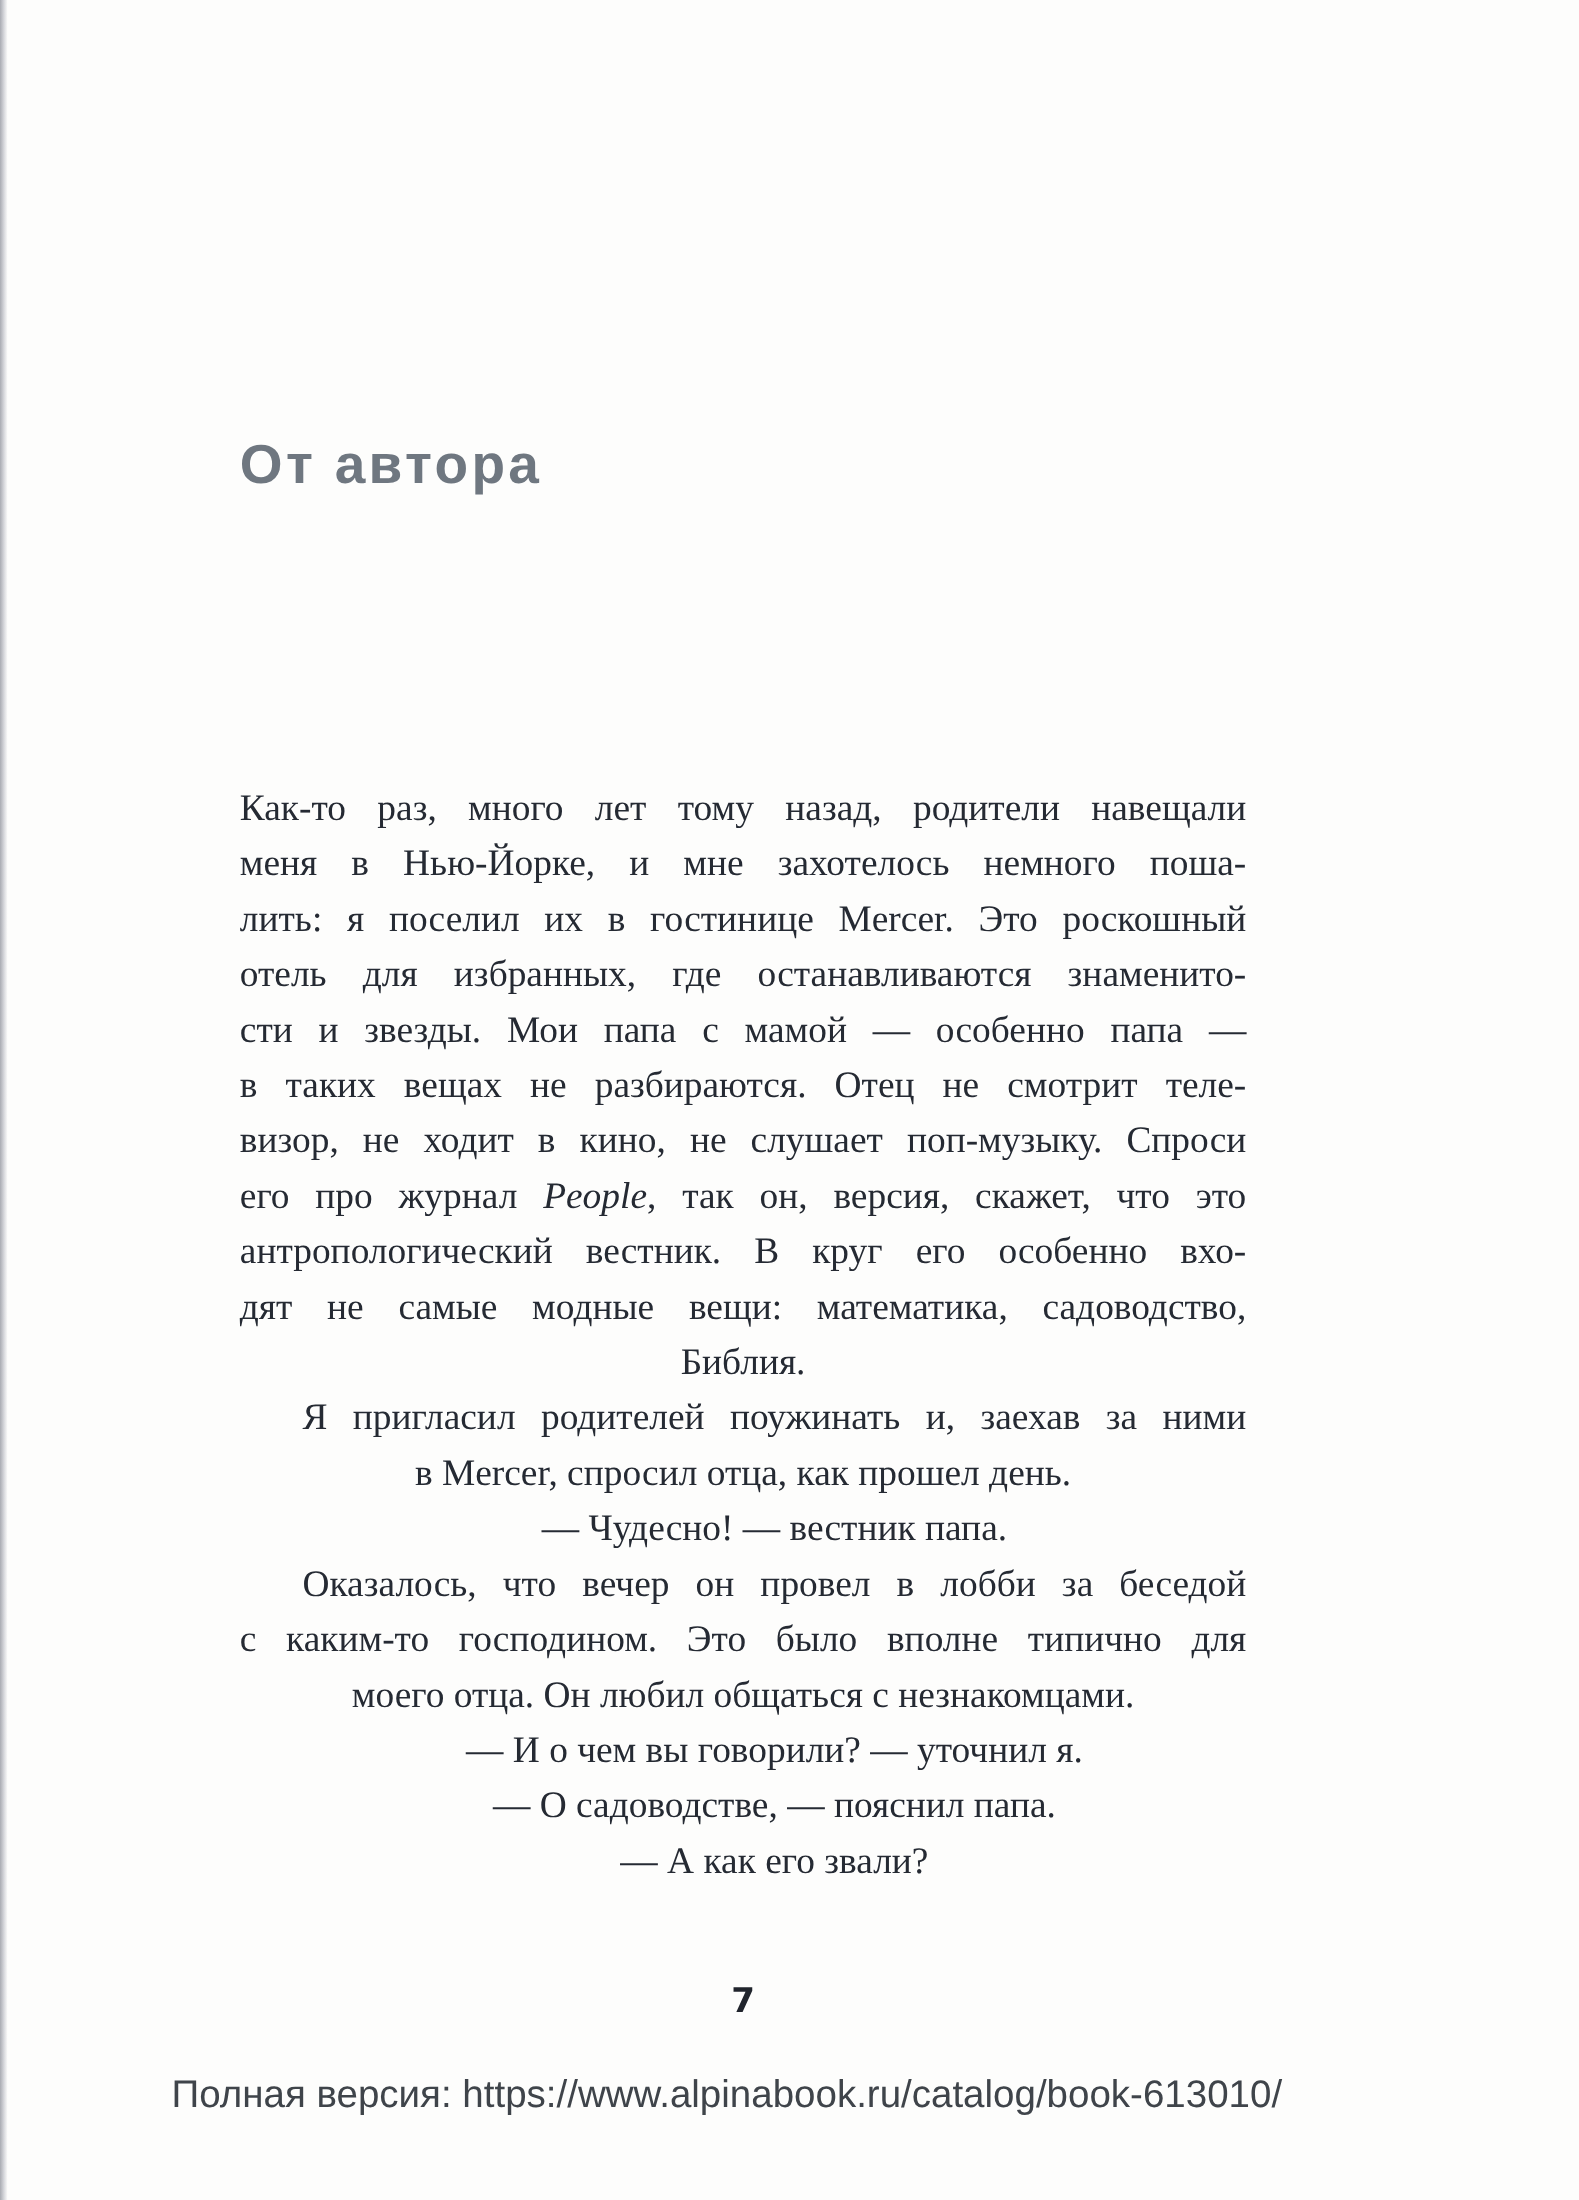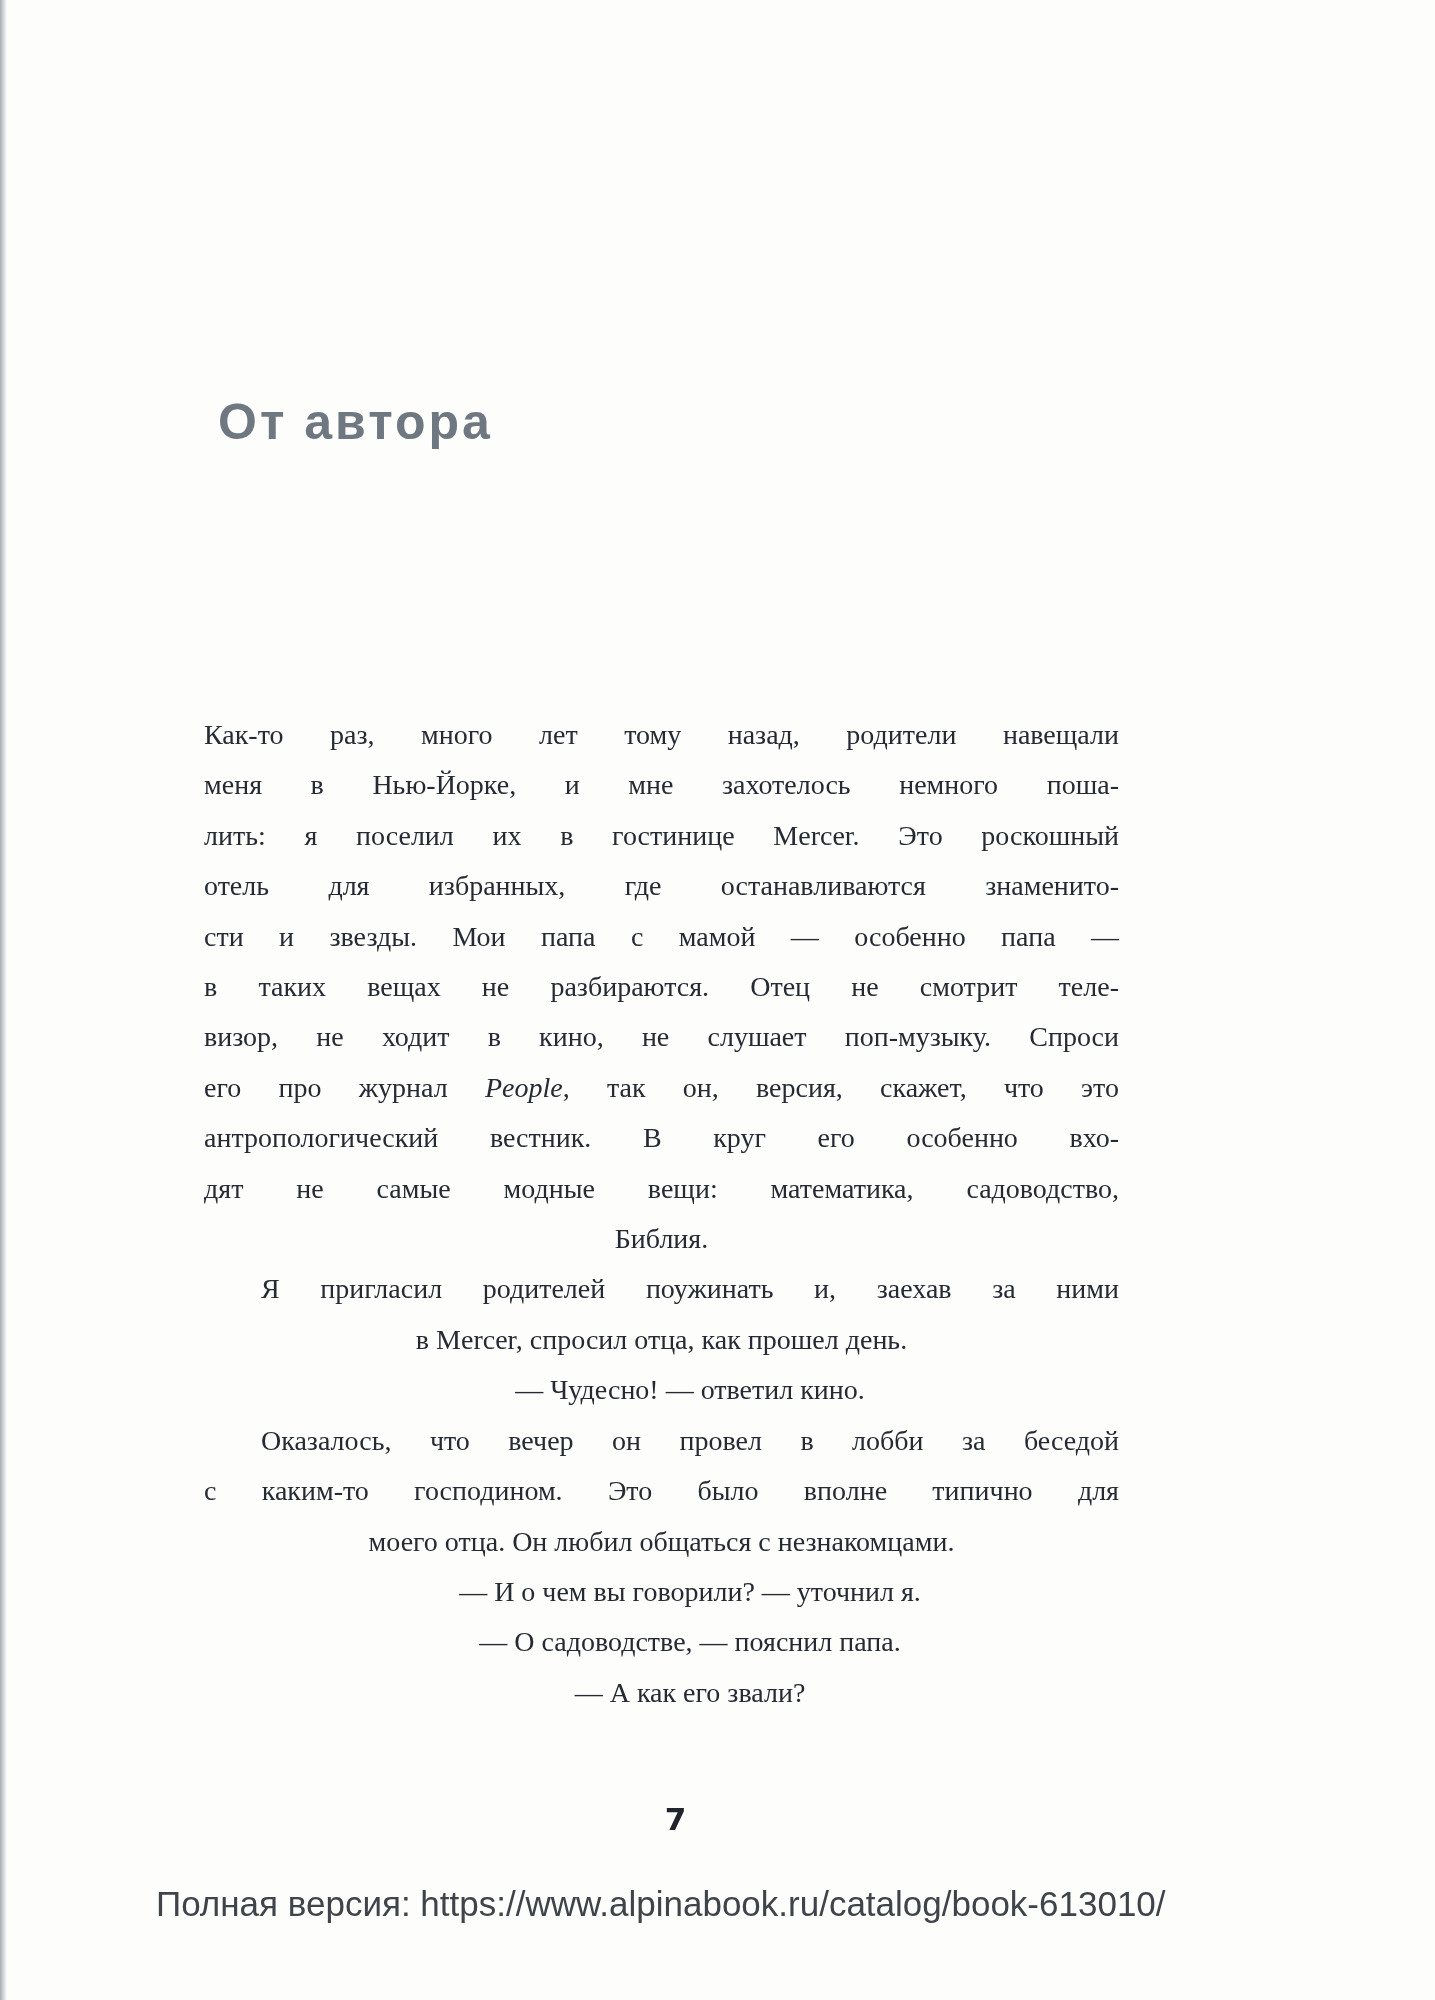--- a/index.html
+++ b/index.html
@@ -30,25 +30,25 @@
     text-align: left;
     font-family: "Liberation Sans", "DejaVu Sans", sans-serif;
     font-weight: bold;
     font-size: 50px;
     line-height: 50px;
     letter-spacing: 3px;
     color: var(--title-color, #6f7780);
   }
   .body-text {
     position: absolute;
-    left: 204px;
+    left: 218px;
     top: 710px;
     width: 915px;
     font-family: "Liberation Serif", "DejaVu Serif", serif;
-    font-size: 28px;
+    font-size: 34px;
     line-height: 50.4px;
     color: var(--body-color, #252a33);
   }
   .body-text .line {
     white-space: nowrap;
     text-align: center;
   }
   .body-text .line.just {
     white-space: normal;
     text-align: justify;
@@ -95,21 +95,21 @@
       <div class="line just"><span>отель для избранных, где останавливаются знаменито-</span></div>
       <div class="line just"><span>сти и звезды. Мои папа с мамой — особенно папа —</span></div>
       <div class="line just"><span>в таких вещах не разбираются. Отец не смотрит теле-</span></div>
       <div class="line just"><span>визор, не ходит в кино, не слушает поп-музыку. Спроси</span></div>
       <div class="line just"><span>его про журнал </span><i>People</i><span>, так он, версия, скажет, что это</span></div>
       <div class="line just"><span>антропологический вестник. В круг его особенно вхо-</span></div>
       <div class="line just"><span>дят не самые модные вещи: математика, садоводство,</span></div>
       <div class="line"><span>Библия.</span></div>
       <div class="line indent just"><span>Я пригласил родителей поужинать и, заехав за ними</span></div>
       <div class="line"><span>в Mercer, спросил отца, как прошел день.</span></div>
-      <div class="line indent"><span>— Чудесно! — ответил кино.</span></div>
+      <div class="line indent"><span>— Чудесно! — вестник папа.</span></div>
       <div class="line indent just"><span>Оказалось, что вечер он провел в лобби за беседой</span></div>
       <div class="line just"><span>с каким-то господином. Это было вполне типично для</span></div>
       <div class="line"><span>моего отца. Он любил общаться с незнакомцами.</span></div>
       <div class="line indent"><span>— И о чем вы говорили? — уточнил я.</span></div>
       <div class="line indent"><span>— О садоводстве, — пояснил папа.</span></div>
       <div class="line indent"><span>— А как его звали?</span></div>
     </div>
 
   <div class="page-number">7</div>
 

